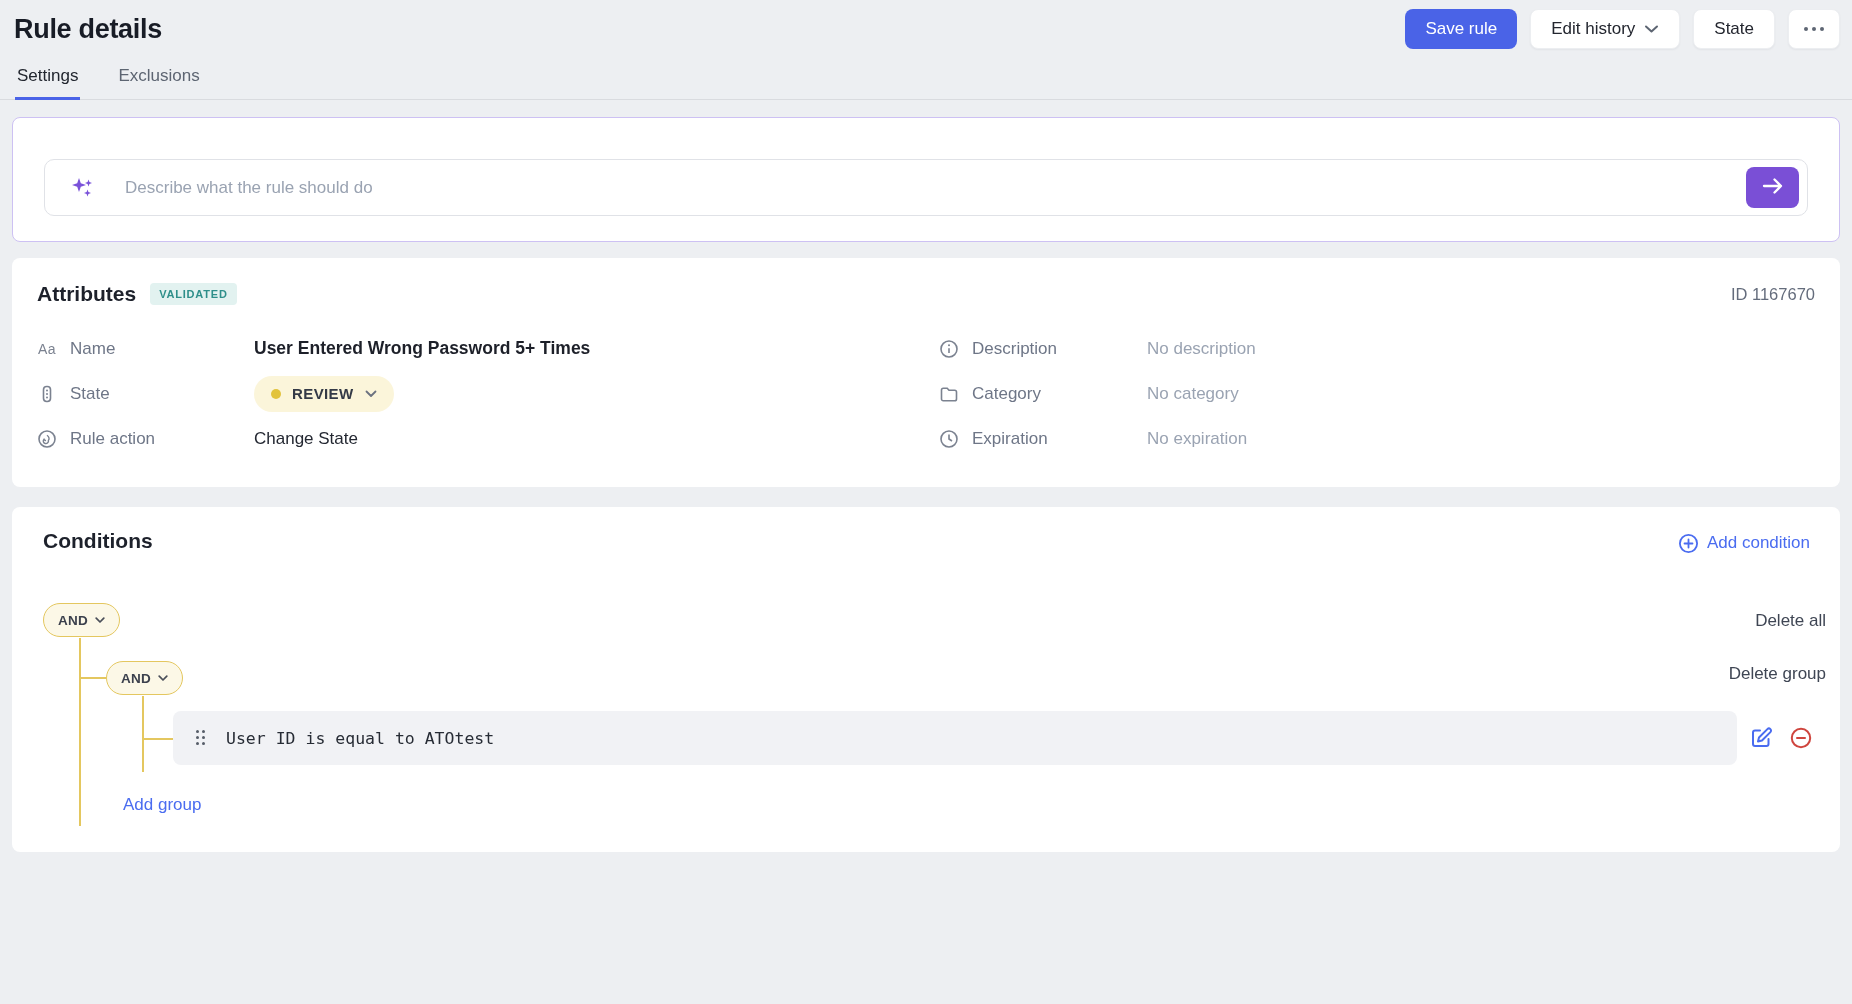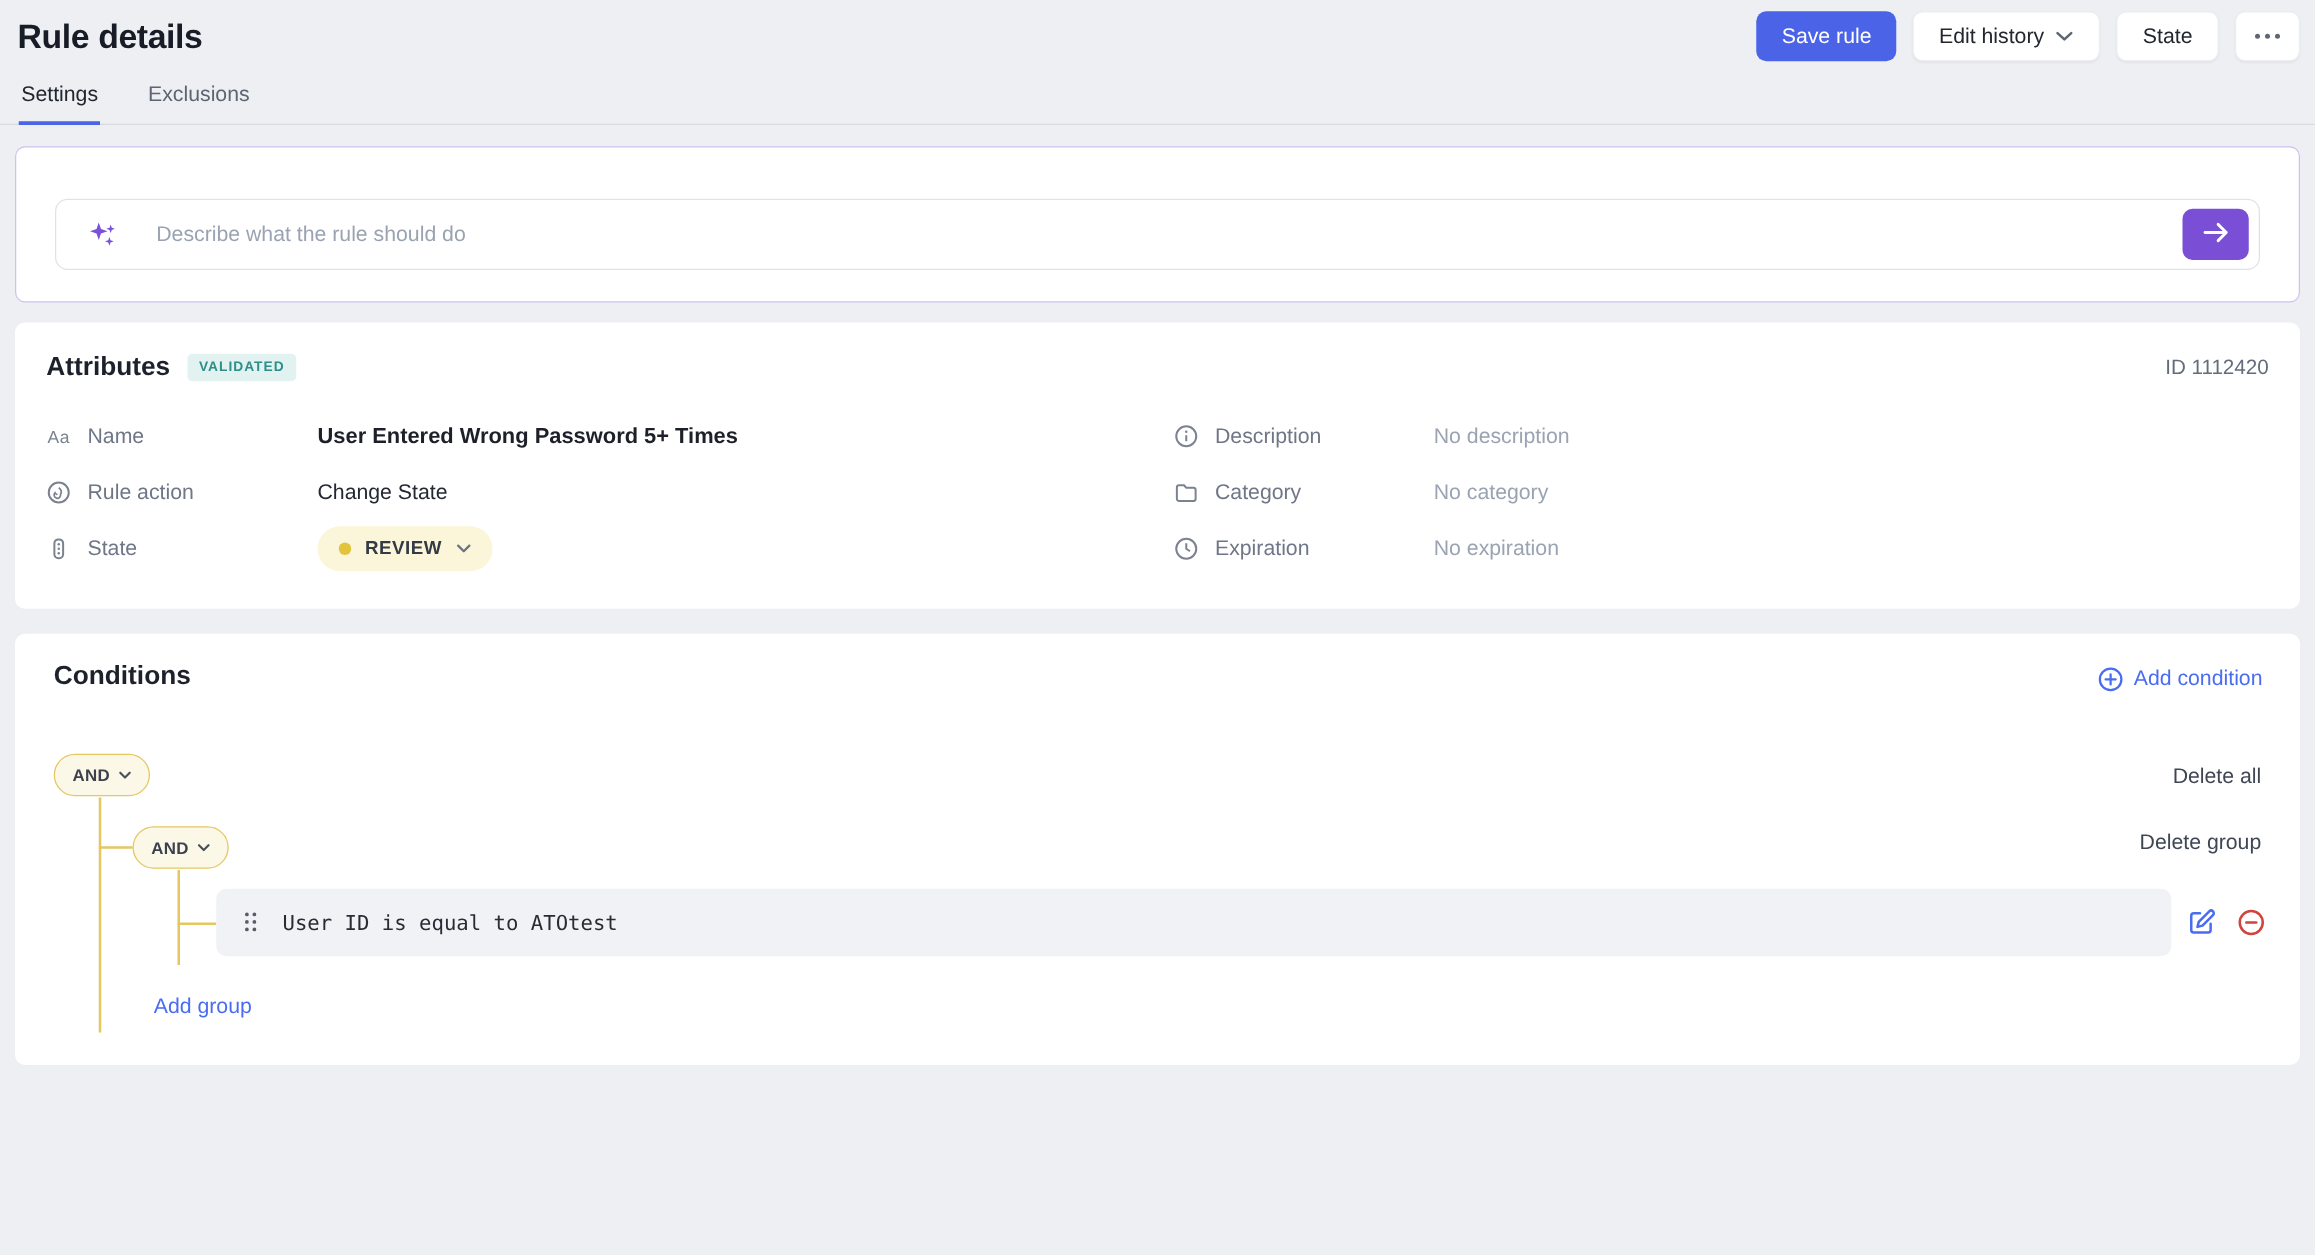--- a/index.html
+++ b/index.html
@@ -65,21 +65,21 @@
   .state-pill{display:inline-flex;align-items:center;gap:11px;height:36px;padding:0 17px;border-radius:18px;
               background:#fbf5da;cursor:pointer;}
   .state-pill .dot{width:10px;height:10px;border-radius:50%;background:var(--yel-dot);}
   .state-pill .txt{font-size:15px;font-weight:600;letter-spacing:.4px;color:#343a46;}
 
   
   .cond-card{margin-top:20px;position:relative;height:345px;}
   .cond-title{position:absolute;left:31px;top:22px;font-size:21px;font-weight:700;color:#1d212b;}
   .add-condition{position:absolute;right:30px;top:26px;display:flex;gap:8px;
                  color:var(--link);font-size:17px;font-weight:500;cursor:pointer;}
-  .link-plain{position:absolute;right:31px;font-size:17px;color:#3f4654;cursor:pointer;}
+  .link-plain{position:absolute;right:14px;font-size:17px;color:#3f4654;cursor:pointer;}
   .and-pill{position:absolute;display:inline-flex;align-items:center;gap:7px;height:34px;padding:0 14px;
             border:1.5px solid var(--yel);border-radius:17px;background:var(--yel-bg);cursor:pointer;}
   .and-pill .txt{font-size:13.5px;font-weight:700;letter-spacing:.3px;color:#3c414d;}
   .tline{position:absolute;background:var(--yel);}
   .cond-row{position:absolute;left:161px;top:204px;width:1564px;height:54px;background:#f1f2f5;border-radius:8px;
             display:flex;align-items:center;gap:19px;padding-left:23px;}
   .drag6{display:grid;grid-template-columns:repeat(2,5px);grid-auto-rows:5px;gap:1px;cursor:grab;}
   .drag6 i{width:3px;height:3px;border-radius:50%;background:#565d68;}
   .cond-text{font-family:"DejaVu Sans Mono",monospace;font-size:16.5px;color:#272c35;}
   .row-icons{position:absolute;right:26px;top:218px;display:flex;gap:14px;align-items:center;}
@@ -134,48 +134,35 @@
           </svg>
       </span>
     </button>
   </div>
 </section>
 
 <section class="card attr-card">
   <div class="attr-head">
     <h2>Attributes</h2>
     <span class="validated">VALIDATED</span>
-    <span class="rule-id">ID 1112420</span>
+    <span class="rule-id">ID 1167670</span>
   </div>
   <div class="attr-grid">
     <div class="col-left">
 
       <div class="attr-row">
         <div class="attr-label">
           <span class="attr-icon">
               <span class="aa">Aa</span>
             </span>
           <span>Name</span>
         </div>
         <span class="val-bold">User Entered Wrong Password 5+ Times</span>
       </div>
 
-
-      <div class="attr-row">
-        <div class="attr-label">
-          <span class="attr-icon">
-            <svg width="20" height="20" viewBox="0 0 20 20" fill="none" stroke="#7b8290" stroke-width="1.6">
-                <circle cx="10" cy="10" r="8"></circle>
-                <path d="M10 6.2 c2.2 1.6 2.6 3.6 1.4 5.2 a2.6 2.6 0 1 1 -4.4 -1.2 c.4 1 1.2 1.4 2 1.2" stroke-width="1.4"></path>
-              </svg>
-          </span>
-          <span>Rule action</span>
-        </div>
-        <span class="val-text">Change State</span>
-      </div>
 
       <div class="attr-row">
         <div class="attr-label">
           <span class="attr-icon">
             <svg width="20" height="20" viewBox="0 0 20 20" fill="none" stroke="#7b8290" stroke-width="1.6">
                 <rect x="6.5" y="2.5" width="7" height="15" rx="3.2"></rect>
                 <circle cx="10" cy="6.4" r="1" fill="#7b8290" stroke="none"></circle>
                 <circle cx="10" cy="10" r="1" fill="#7b8290" stroke="none"></circle>
                 <circle cx="10" cy="13.6" r="1" fill="#7b8290" stroke="none"></circle>
               </svg>
@@ -186,20 +173,33 @@
           <span class="dot"></span>
           <span class="txt">REVIEW</span>
           <span style="display:flex;">
             <svg width="12" height="8" viewBox="0 0 12 8">
                 <polyline points="1.5,1.5 6,6 10.5,1.5" fill="none" stroke="#6b7280" stroke-width="1.8" stroke-linecap="round" stroke-linejoin="round"></polyline>
               </svg>
           </span>
         </span>
       </div>
 
+      <div class="attr-row">
+        <div class="attr-label">
+          <span class="attr-icon">
+            <svg width="20" height="20" viewBox="0 0 20 20" fill="none" stroke="#7b8290" stroke-width="1.6">
+                <circle cx="10" cy="10" r="8"></circle>
+                <path d="M10 6.2 c2.2 1.6 2.6 3.6 1.4 5.2 a2.6 2.6 0 1 1 -4.4 -1.2 c.4 1 1.2 1.4 2 1.2" stroke-width="1.4"></path>
+              </svg>
+          </span>
+          <span>Rule action</span>
+        </div>
+        <span class="val-text">Change State</span>
+      </div>
+
     </div>
     <div class="col-right">
 
       <div class="attr-row">
         <div class="attr-label">
           <span class="attr-icon">
             <svg width="20" height="20" viewBox="0 0 20 20" fill="none" stroke="#7b8290" stroke-width="1.6">
                 <circle cx="10" cy="10" r="8"></circle>
                 <path d="M10 9.2 V14"></path>
                 <circle cx="10" cy="6.3" r="1" fill="#7b8290" stroke="none"></circle>

